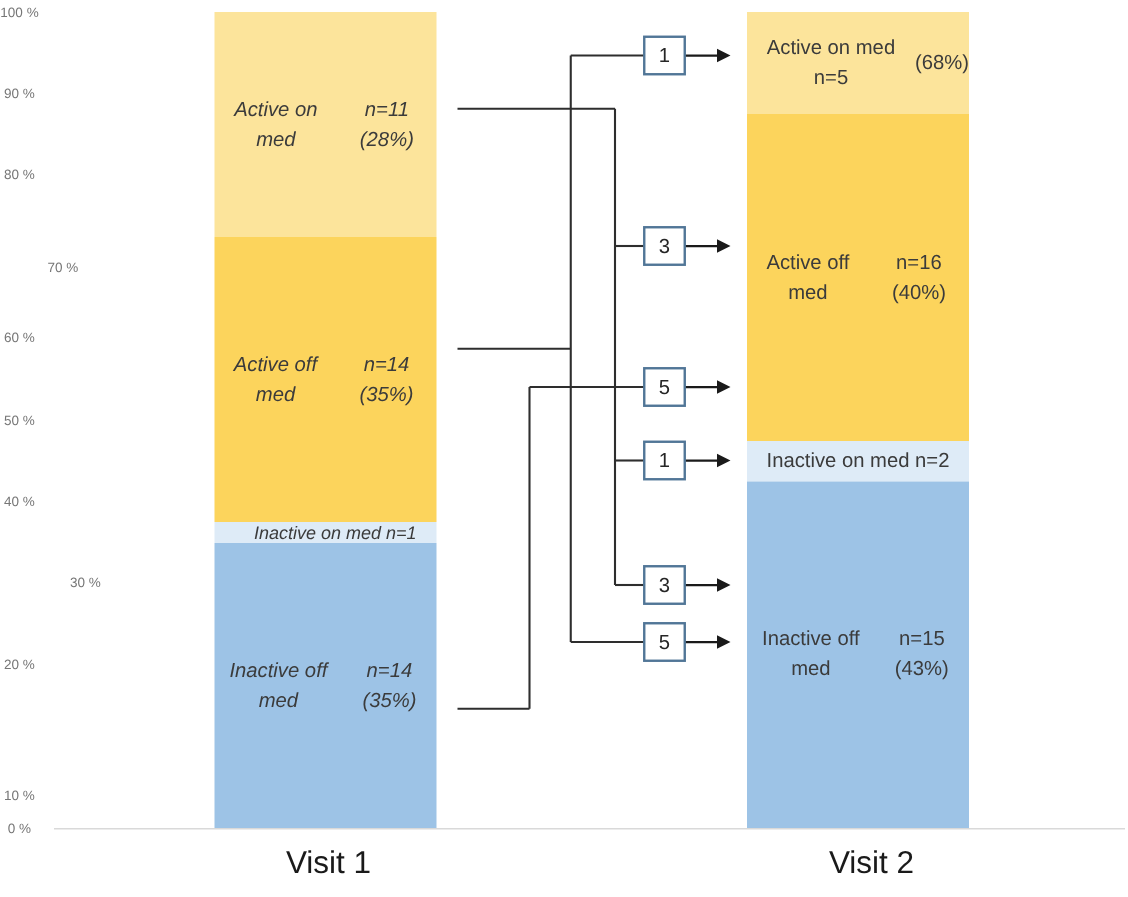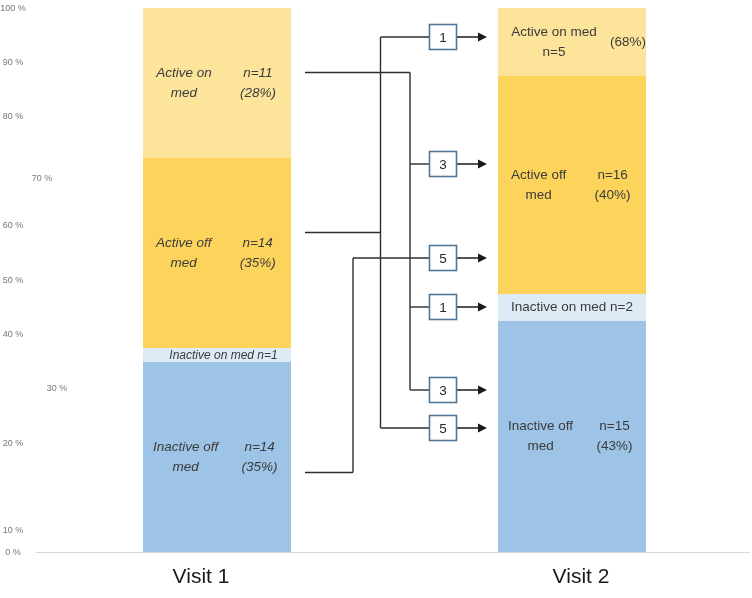--- a/index.html
+++ b/index.html
@@ -110,15 +110,15 @@
       <text x="443" y="311.5" text-anchor="middle" font-size="13.5" fill="#262626" font-family="&quot;Liberation Sans&quot;, sans-serif">1</text>
       <line x1="456.5" y1="390" x2="479" y2="390" stroke="#1A1A1A" stroke-width="1.5"></line>
       <polygon points="478,385.5 487,390 478,394.5" fill="#1A1A1A"></polygon>
       <rect x="429.5" y="377.5" width="27" height="25" fill="#FFFFFF" stroke="#517697" stroke-width="1.6"></rect>
       <text x="443" y="394.5" text-anchor="middle" font-size="13.5" fill="#262626" font-family="&quot;Liberation Sans&quot;, sans-serif">3</text>
       <line x1="456.5" y1="428" x2="479" y2="428" stroke="#1A1A1A" stroke-width="1.5"></line>
       <polygon points="478,423.5 487,428 478,432.5" fill="#1A1A1A"></polygon>
       <rect x="429.5" y="415.5" width="27" height="25" fill="#FFFFFF" stroke="#517697" stroke-width="1.6"></rect>
       <text x="443" y="432.5" text-anchor="middle" font-size="13.5" fill="#262626" font-family="&quot;Liberation Sans&quot;, sans-serif">5</text>
     </svg>
-  <div class="xlabel" style="left:91px">Visit 1</div>
+  <div class="xlabel" style="left:109px">Visit 1</div>
   <div class="xlabel" style="left:471px">Visit 2</div>
 </div>
 
 </body></html>

